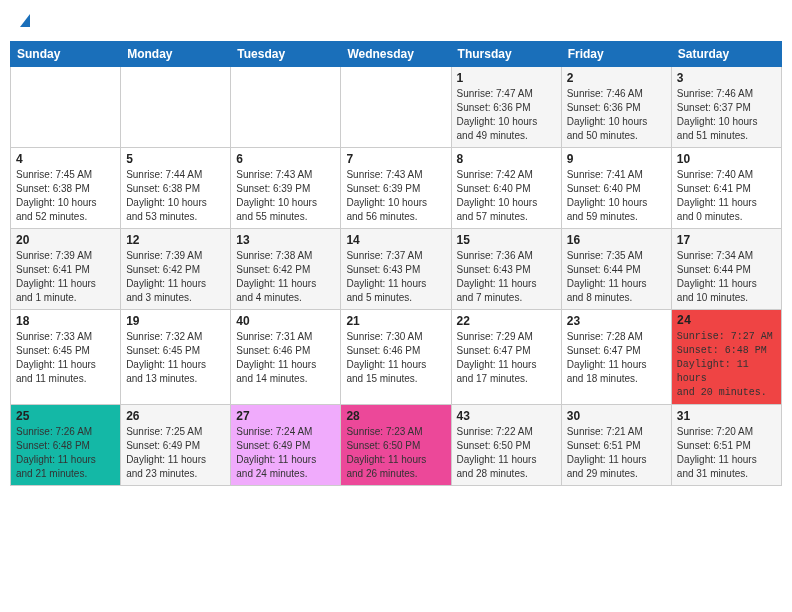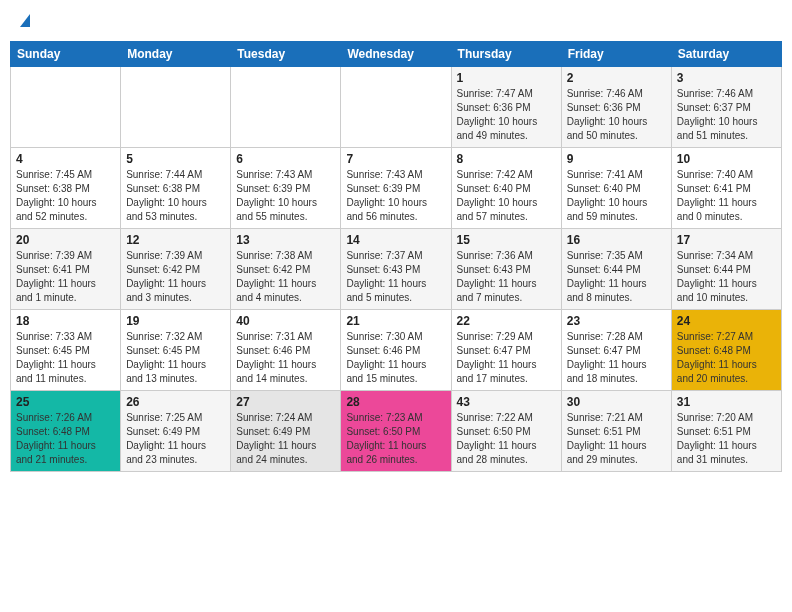--- a/index.html
+++ b/index.html
@@ -212,35 +212,35 @@
           <div class="day-info">Sunrise: 7:30 AM<br>Sunset: 6:46 PM<br>Daylight: 11 hours<br>and 15 minutes.</div>
         </td>
         <td style="background: rgb(255, 255, 255);">
           <span class="day-num">22</span>
           <div class="day-info">Sunrise: 7:29 AM<br>Sunset: 6:47 PM<br>Daylight: 11 hours<br>and 17 minutes.</div>
         </td>
         <td style="background: rgb(255, 255, 255);">
           <span class="day-num">23</span>
           <div class="day-info">Sunrise: 7:28 AM<br>Sunset: 6:47 PM<br>Daylight: 11 hours<br>and 18 minutes.</div>
         </td>
-        <td style="background: #eab308;">
+        <td style="background: #ef4444; font-family: Liberation Mono, monospace;">
           <span class="day-num">24</span>
           <div class="day-info">Sunrise: 7:27 AM<br>Sunset: 6:48 PM<br>Daylight: 11 hours<br>and 20 minutes.</div>
         </td>
       </tr>
       <tr>
         <td style="background: #14b8a6;">
           <span class="day-num">25</span>
           <div class="day-info">Sunrise: 7:26 AM<br>Sunset: 6:48 PM<br>Daylight: 11 hours<br>and 21 minutes.</div>
         </td>
         <td style="background: rgb(245, 245, 245);">
           <span class="day-num">26</span>
           <div class="day-info">Sunrise: 7:25 AM<br>Sunset: 6:49 PM<br>Daylight: 11 hours<br>and 23 minutes.</div>
         </td>
-        <td style="background: #e5e5e5;">
+        <td style="background: #f0abfc;">
           <span class="day-num">27</span>
           <div class="day-info">Sunrise: 7:24 AM<br>Sunset: 6:49 PM<br>Daylight: 11 hours<br>and 24 minutes.</div>
         </td>
         <td style="background: #ec4899;">
           <span class="day-num">28</span>
           <div class="day-info">Sunrise: 7:23 AM<br>Sunset: 6:50 PM<br>Daylight: 11 hours<br>and 26 minutes.</div>
         </td>
         <td style="background: rgb(245, 245, 245);">
           <span class="day-num">43</span>
           <div class="day-info">Sunrise: 7:22 AM<br>Sunset: 6:50 PM<br>Daylight: 11 hours<br>and 28 minutes.</div>

